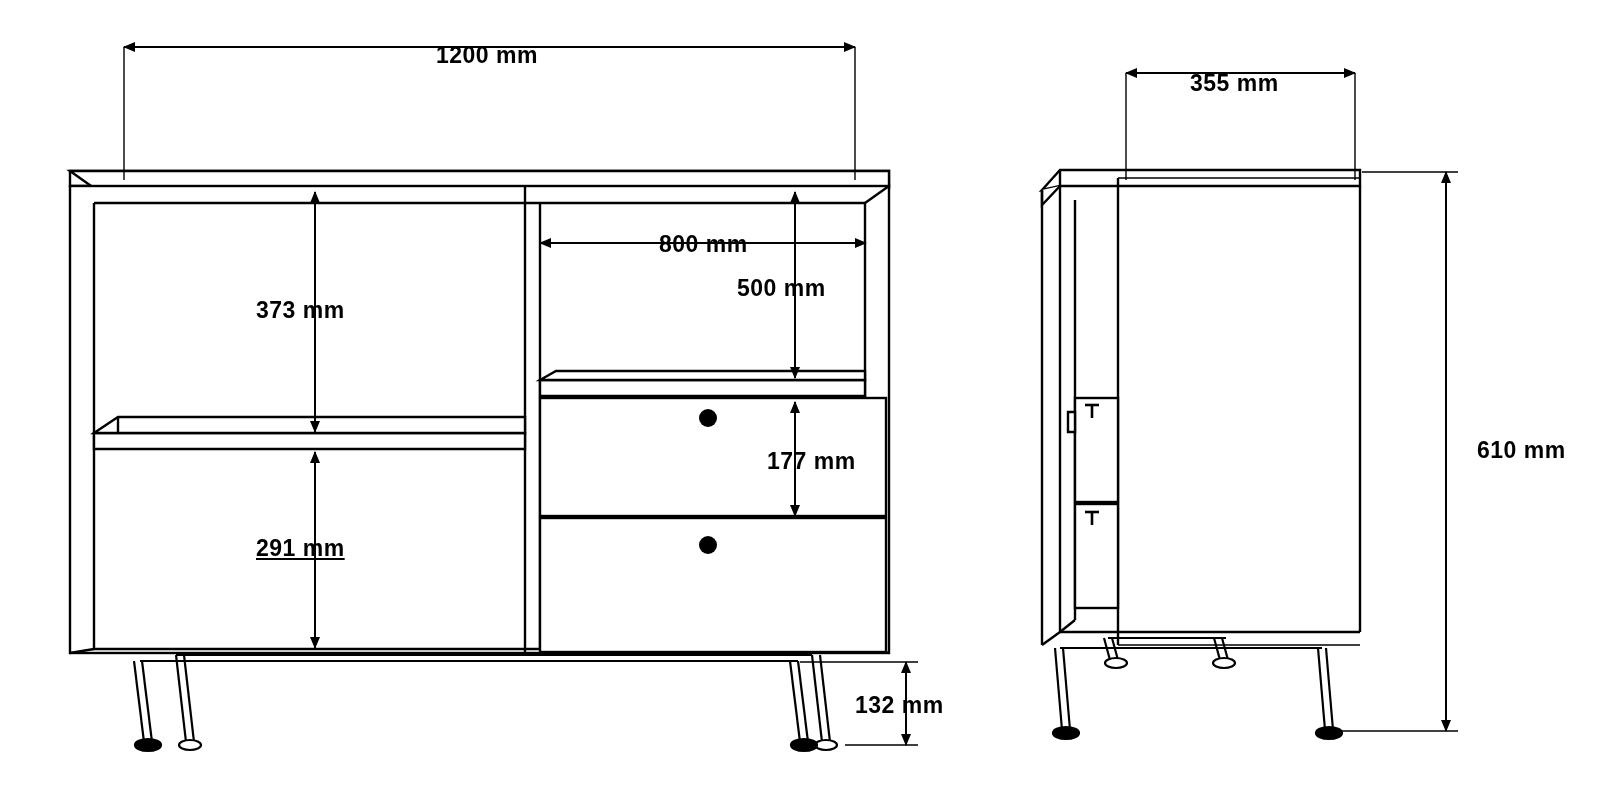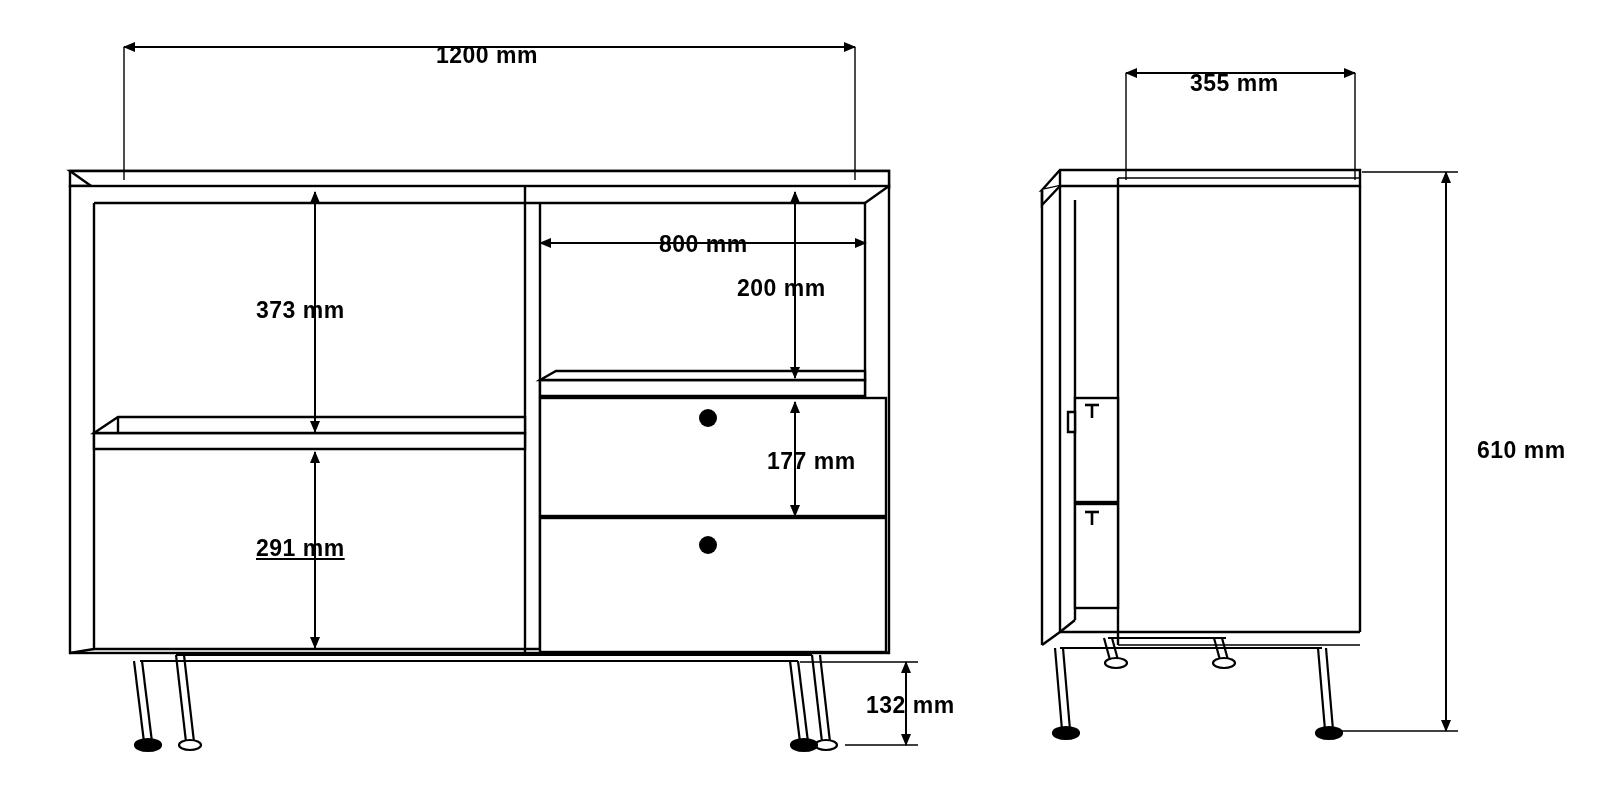--- a/index.html
+++ b/index.html
@@ -206,23 +206,23 @@
   </svg>
 
   <div class="dim-label" style="left:436px; top:42px;">1200 mm</div>
 
   <div class="dim-label" style="left:256px; top:297px;">373 mm</div>
 
   <div class="dim-label" style="left:256px; top:535px;text-decoration:underline;">291 mm</div>
 
   <div class="dim-label" style="left:659px; top:231px;">800 mm</div>
 
-  <div class="dim-label" style="left:737px; top:275px;">200 mm</div>
+  <div class="dim-label" style="left:737px; top:275px;">500 mm</div>
 
   <div class="dim-label" style="left:767px; top:448px;">177 mm</div>
 
-  <div class="dim-label" style="left:855px; top:692px;margin-left:11px;">132 mm</div>
+  <div class="dim-label" style="left:855px; top:692px;">132 mm</div>
 
   <div class="dim-label" style="left:1190px; top:70px;">355 mm</div>
 
   <div class="dim-label" style="left:1477px; top:437px;">610 mm</div>
 
 </div>
 
 </body></html>

